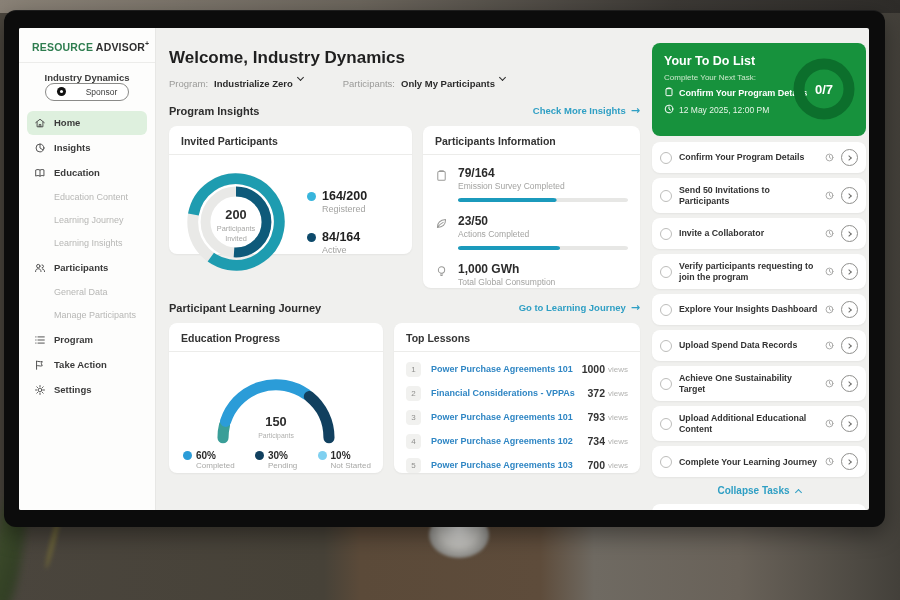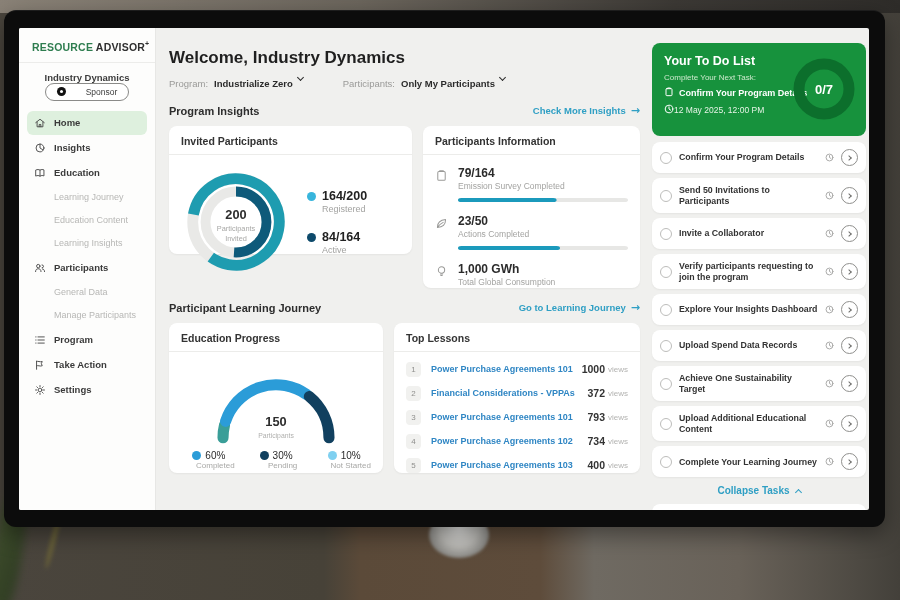--- a/index.html
+++ b/index.html
@@ -81,39 +81,39 @@
   .pi-ic svg { width:13px; height:13px; stroke:#9a9a98; fill:none; stroke-width:1.1; stroke-linecap:round; stroke-linejoin:round; }
   .pi-val { font-size:12px; font-weight:bold; color:#2b2b2b; }
   .pi-lab { font-size:8.5px; color:#a3a3a1; margin-top:1px; }
   .pi-main { flex:1; }
   .bar { display:block; width:100%; height:4px; margin-top:7px; }
 
   .gauge-wrap { position:relative; width:180px; margin:2px auto 0; }
   .g-big { font-size:15px; font-weight:bold; fill:#2d2d2d; }
   .g-sub { font-size:8px; fill:#b0b0ae; }
   .edu-legend { display:flex; justify-content:space-between; padding:0 12px 0 14px; margin-top:-2px; }
-  .el-val { display:flex; align-items:center; gap:4px; font-size:10px; font-weight:normal; color:#2b2b2b;justify-content:center; }
+  .el-val { display:flex; align-items:center; gap:4px; font-size:10px; font-weight:bold; color:#2b2b2b; }
   .el-lab { font-size:8px; color:#a8a8a6; margin-left:13px; }
 
   .lesson-rows { padding:5px 12px 0; }
   .lesson { display:flex; align-items:center; height:24px; }
   .rank { width:15px; height:15px; border-radius:4px; background:#f1f1ef; color:#8f8f8d; font-size:8px;
     display:flex; align-items:center; justify-content:center; flex:none; }
   .l-title { font-size:9px; font-weight:bold; color:#2f86c4; margin-left:10px; cursor:pointer; }
   .l-spacer { flex:1; }
   .l-views { font-size:10.5px; font-weight:bold; color:#333; }
   .l-suffix { font-size:8px; color:#b3b3b1; margin-left:3px; }
 
   
   .rightcol { flex:1; padding:15px 3px 0 2px; display:flex; flex-direction:column; }
   .todo-head { position:relative; background:#17923d; border-radius:8px; height:93px; padding:11px 12px; color:#fff; flex:none; }
   .th-title { font-size:12.5px; font-weight:bold; }
   .th-sub { font-size:8px; color:#cde9cd; margin-top:5px; }
   .th-task { display:flex; align-items:center; gap:5px; font-size:9px; font-weight:bold; margin-top:5px; }
-  .th-due { display:flex; align-items:center; font-size:8.5px; color:#e6f4e6; margin-top:5px; }
+  .th-due { display:flex; align-items:center; gap:5px; font-size:8.5px; color:#e6f4e6; margin-top:5px; }
   .th-ic svg { width:10px; height:10px; stroke:#fff; fill:none; stroke-width:1.2; stroke-linecap:round; }
   .ring-wrap { position:absolute; right:10px; top:14px; width:64px; height:64px; }
   .ring-txt { font-size:13px; font-weight:bold; fill:#fff; }
   .todo-list { display:flex; flex-direction:column; gap:5px; margin-top:6px; }
   .todo-item { display:flex; align-items:center; gap:7px; background:#fff; border-radius:8px;
     padding:7px 8px; box-shadow:0 1px 2px rgba(0,0,0,.05); cursor:pointer; }
   .chk { width:12px; height:12px; border:1.5px solid #bdbdbb; border-radius:50%; flex:none; cursor:pointer; }
   .t-lab { flex:1; font-size:8.8px; font-weight:bold; color:#333; line-height:1.2; }
   .clock svg { width:9px; height:9px; stroke:#a3a3a1; fill:none; stroke-width:1.2; stroke-linecap:round; display:block; }
   .chev { width:17px; height:17px; border:1.5px solid #8f8f8d; border-radius:50%; flex:none;
@@ -169,24 +169,24 @@
           </div>
           <div class="nav-item">
             <span class="nav-icon">
               <svg viewBox="0 0 14 14">
                   <path d="M2.4 3.4 C4 2.7 5.6 2.8 7 3.7 C8.4 2.8 10 2.7 11.6 3.4 V10.4 C10 9.7 8.4 9.8 7 10.7 C5.6 9.8 4 9.7 2.4 10.4 Z M7 3.7 V10.7"></path>
                 </svg>
               </span>
             <span>Education</span>
           </div>
           <div class="nav-sub">
+            <span>Education Content</span>
+          </div>
+          <div class="nav-sub">
             <span>Learning Journey</span>
-          </div>
-          <div class="nav-sub">
-            <span>Education Content</span>
           </div>
           <div class="nav-sub">
             <span>Learning Insights</span>
           </div>
           <div class="nav-item">
             <span class="nav-icon">
               <svg viewBox="0 0 14 14">
                   <circle cx="5" cy="4.8" r="2"></circle>
                   <path d="M1.8 11.2 C1.8 8.9 3.2 7.9 5 7.9 C6.8 7.9 8.2 8.9 8.2 11.2 M9.4 3.4 A1.7 1.7 0 1 1 9.4 6.8 M9.8 8.1 C11.4 8.3 12.3 9.3 12.3 11.2"></path>
                 </svg>
@@ -416,21 +416,21 @@
                 <span class="rank">4</span>
                 <a class="l-title">Power Purchase Agreements 102</a>
                 <span class="l-spacer"></span>
                 <span class="l-views">734</span>
                 <span class="l-suffix">views</span>
               </div>
               <div class="lesson">
                 <span class="rank">5</span>
                 <a class="l-title">Power Purchase Agreements 103</a>
                 <span class="l-spacer"></span>
-                <span class="l-views">400</span>
+                <span class="l-views">700</span>
                 <span class="l-suffix">views</span>
               </div>
             </div>
           </div>
         </div>
       </main>
 
       <section class="rightcol">
         <div class="todo-head">
           <div class="th-title">Your To Do List</div>

